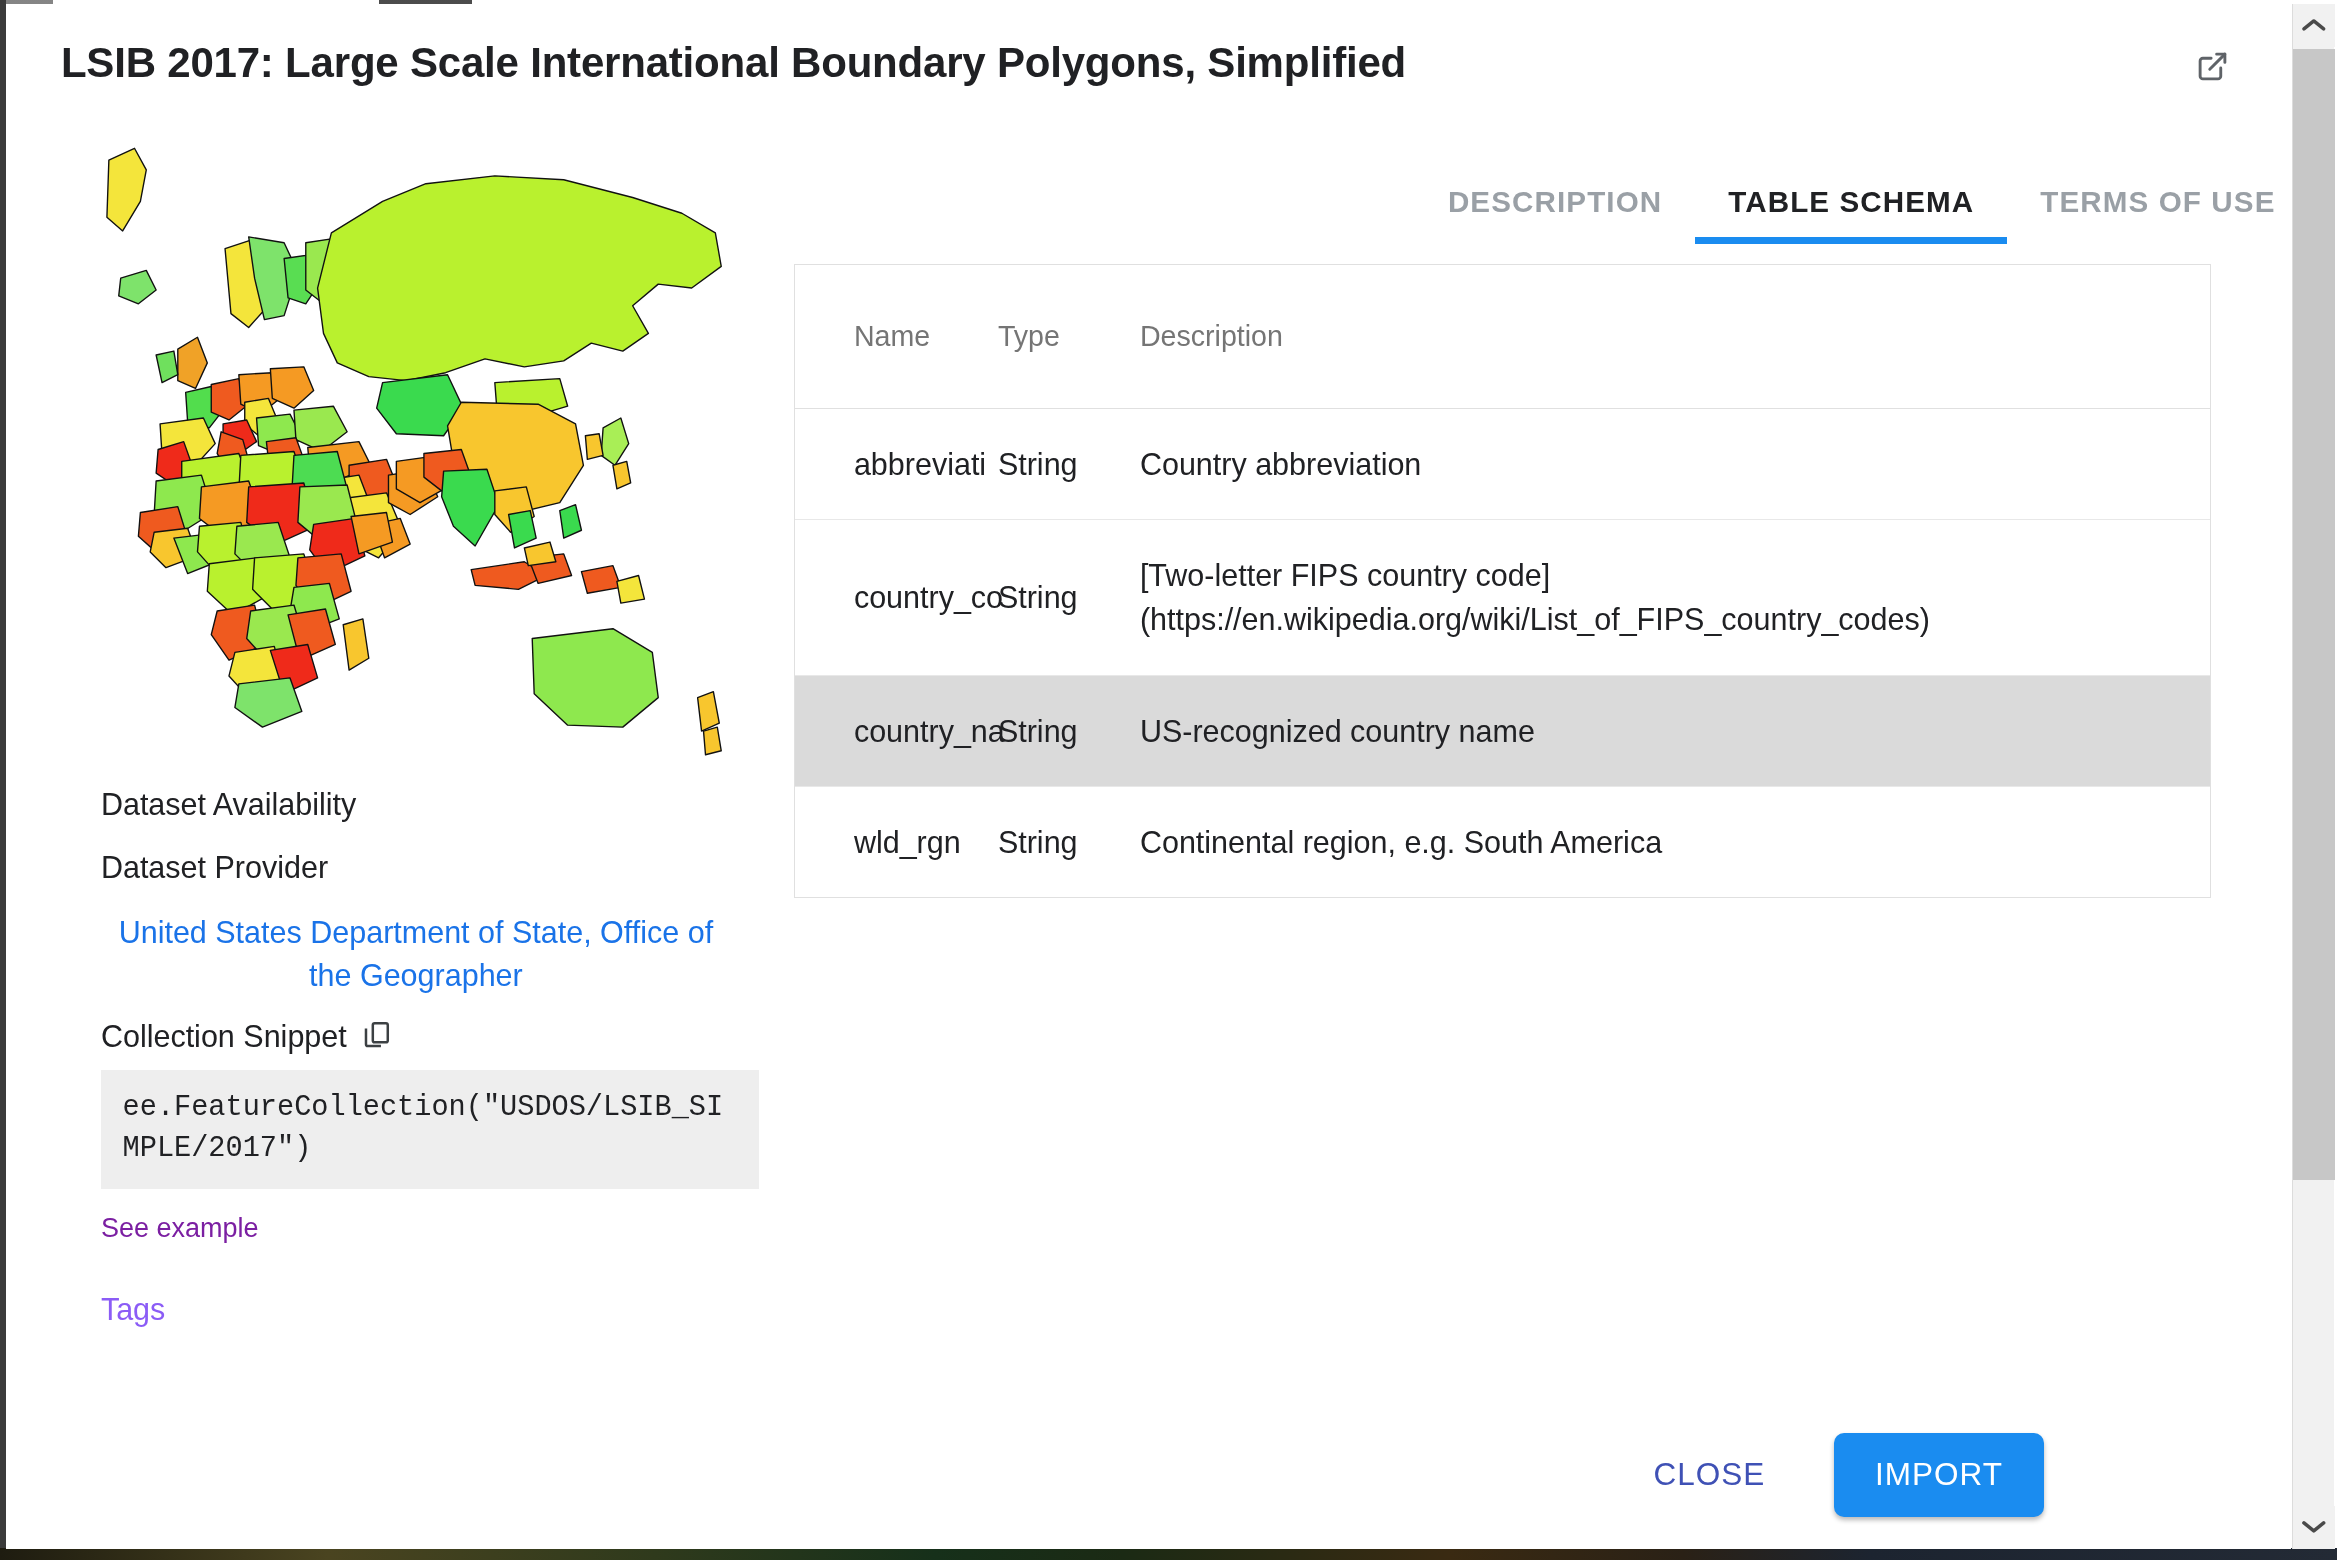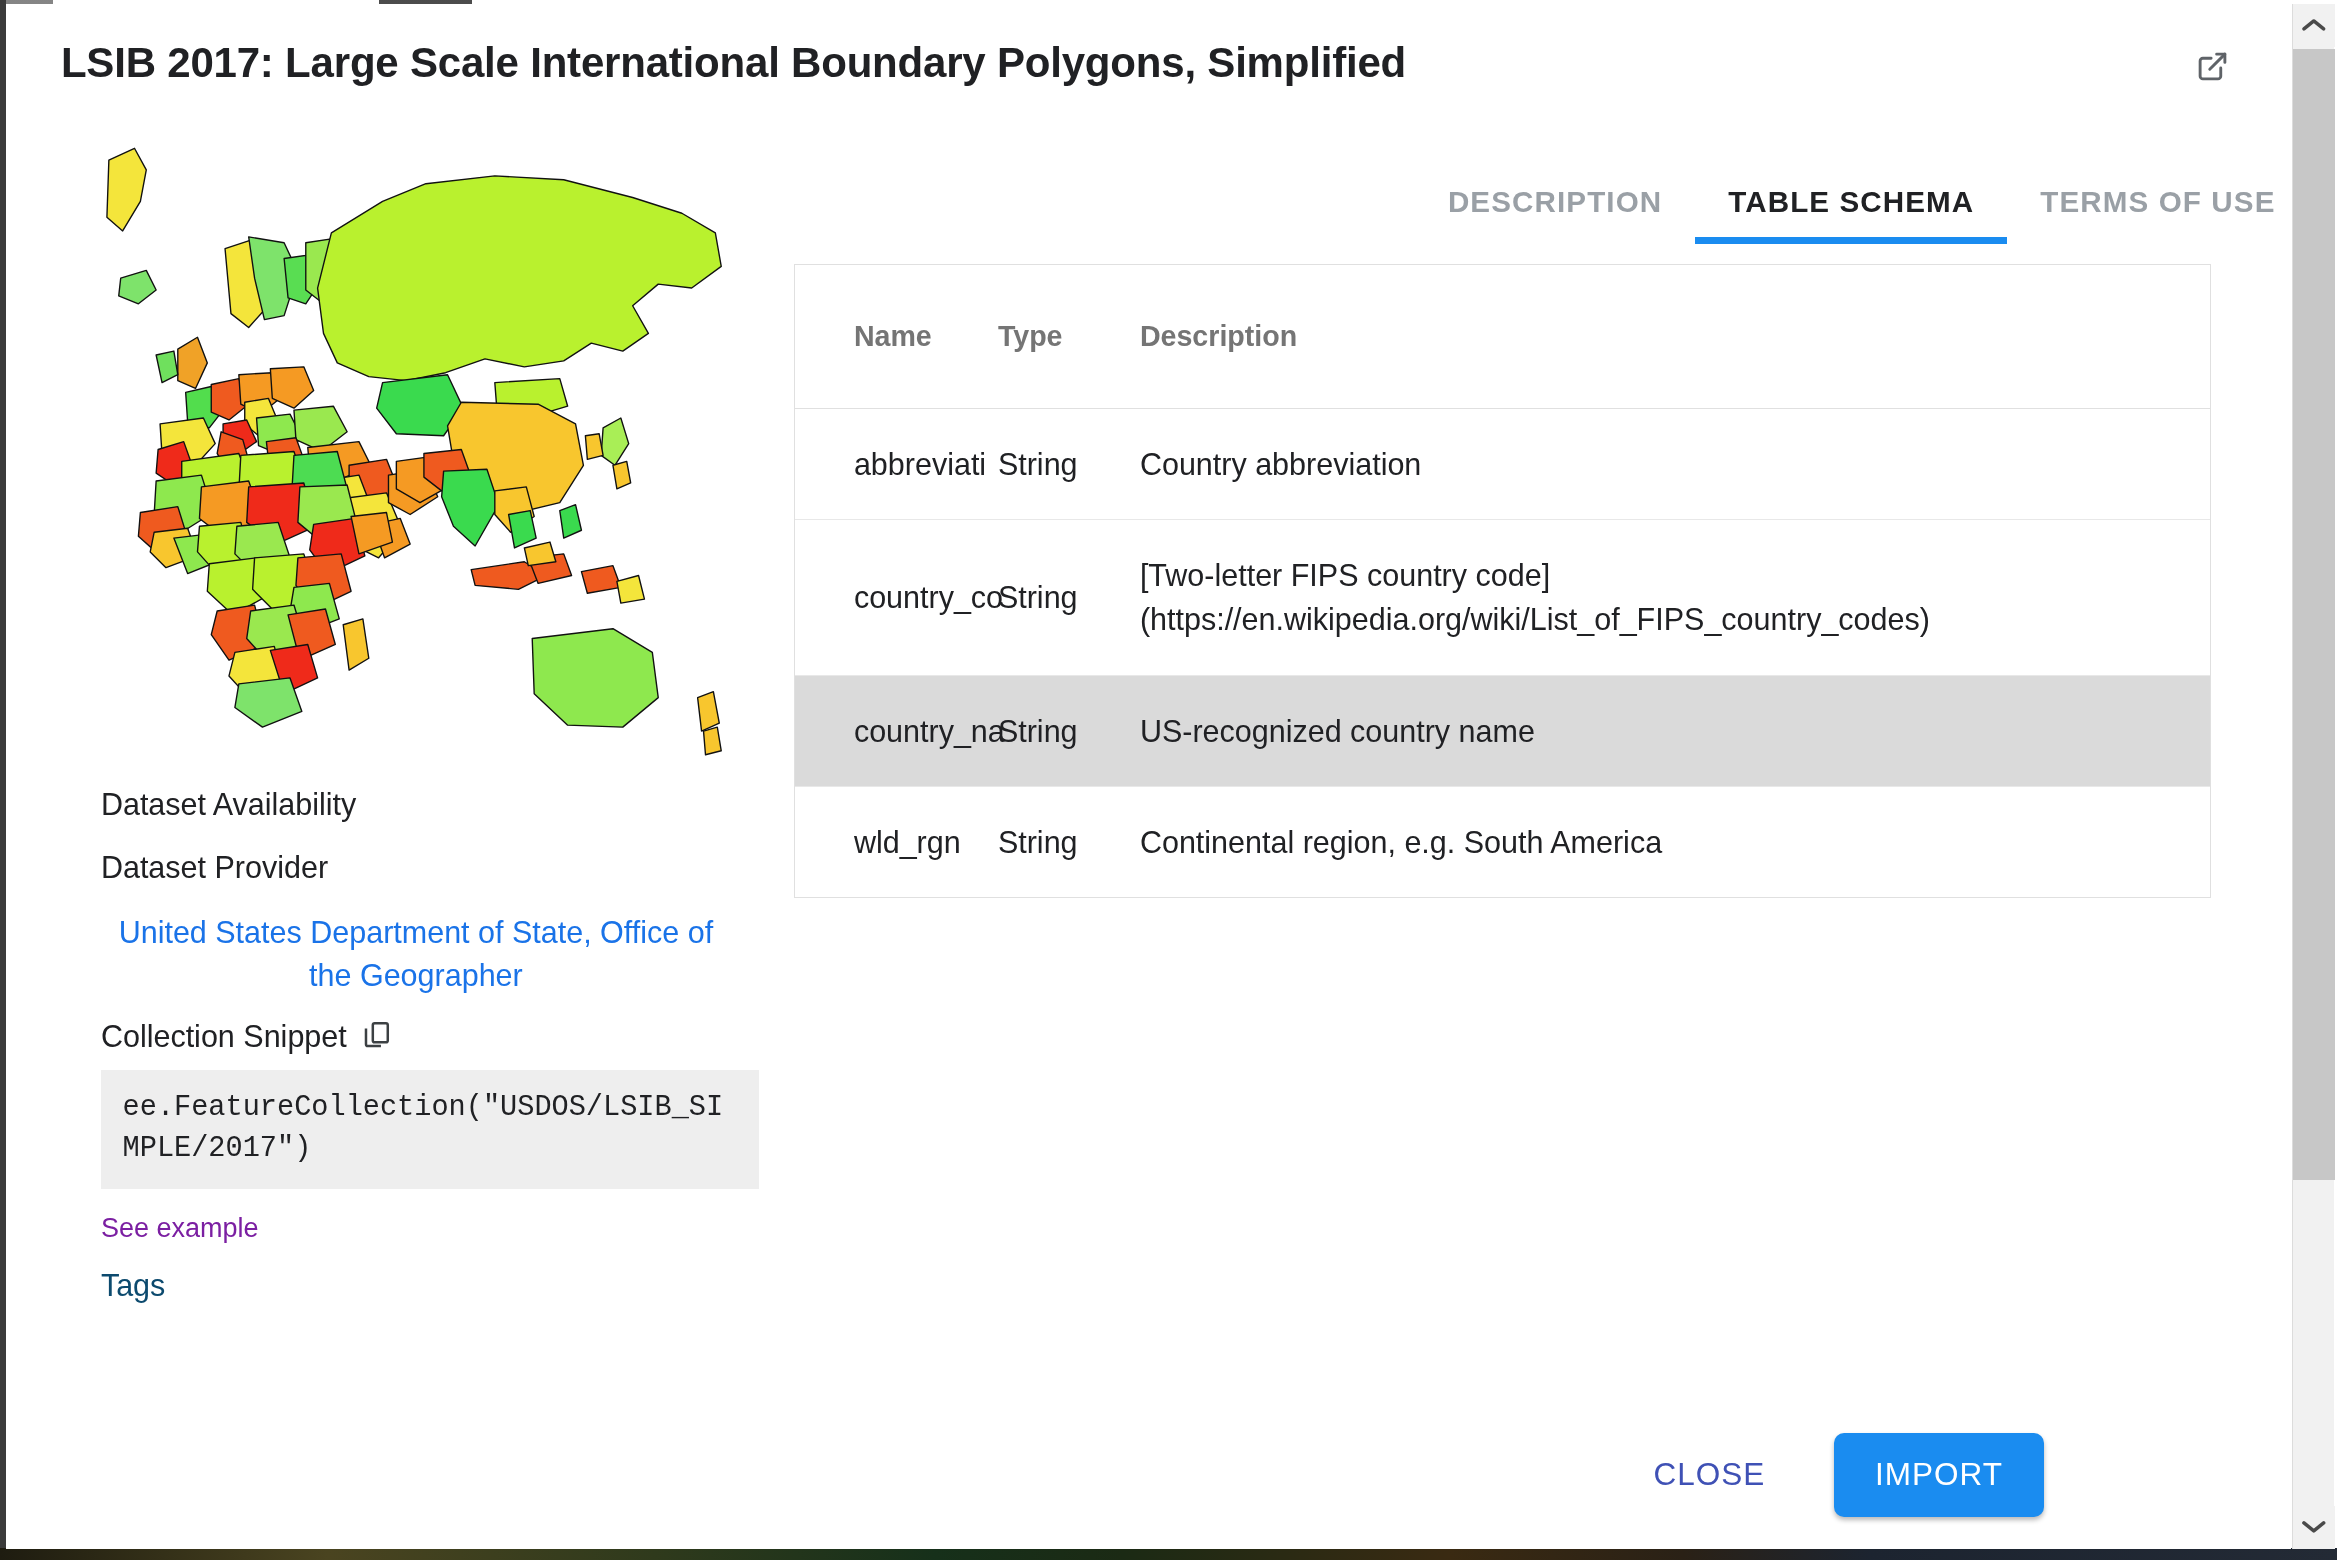--- a/index.html
+++ b/index.html
@@ -129,22 +129,22 @@
   .see-example {
     display: inline-block;
     margin-top: 23.6px;
     font-size: 27px;
     color: #7b1fa2;
     cursor: pointer;
   }
 
   .tags-head {
     font-size: 30.5px;
-    color: #0c4a6e;
-    margin-top: 24px;
+    color: #8b5cf6;
+    margin-top: 48px;
   }
 
   
   .tabs {
     position: absolute;
     left: 1409px; top: 175px;
     display: flex;
     align-items: flex-start;
     gap: 0;
   }
@@ -172,21 +172,21 @@
     position: absolute;
     left: 788px; top: 260px;
     width: 1417px;
     background: #ffffff;
     border: 1px solid #e0e0e0;
   }
   .tbl { width: 100%; border-collapse: collapse; table-layout: fixed; }
   .tbl th {
     text-align: left;
     font-size: 28.6px;
-    font-weight: 700;
+    font-weight: 400;
     color: #757575;
     padding: 55px 0 55px 0;
     border-bottom: 1px solid #e0e0e0;
     vertical-align: middle;
   }
   .tbl td {
     font-size: 30.5px;
     color: #202124;
     padding: 33px 0 33px 0;
     border-bottom: 1px solid #e8e8e8;

